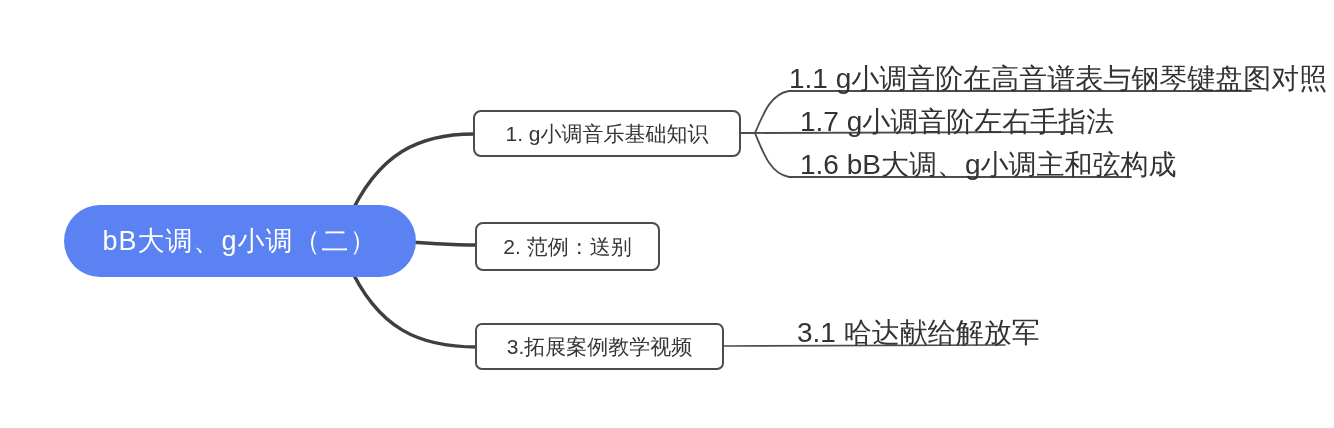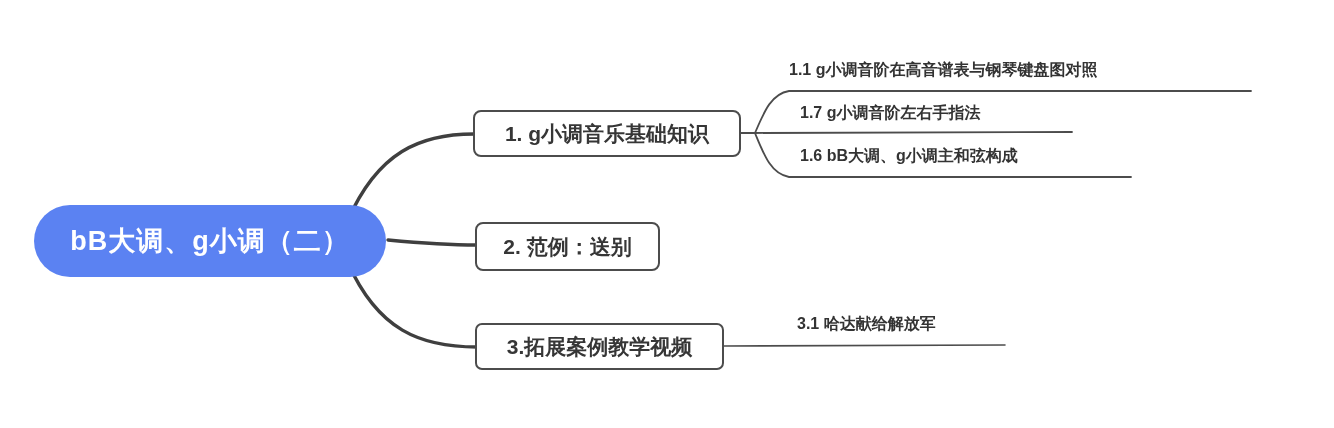--- a/index.html
+++ b/index.html
@@ -4,49 +4,49 @@
 <style>
   html,body{margin:0;padding:0;background:#ffffff;}
   .canvas{
     position:relative;width:1334px;height:428px;background:#ffffff;
     font-family:"Liberation Sans","DejaVu Sans",sans-serif;overflow:hidden;
   }
   .edges{position:absolute;left:0;top:0;width:1334px;height:428px;}
   .node{
     position:absolute;display:flex;align-items:center;justify-content:center;
     box-sizing:border-box;background:#ffffff;border:2.5px solid #4c4c4c;border-radius:8px;
-    font-weight:bold;font-size:21px;color:#363636;white-space:nowrap;cursor:default;
+    font-weight:normal;font-size:21px;color:#363636;white-space:nowrap;cursor:default;
   }
   .root{
     background:#5b82f2;color:#ffffff;border:none;border-radius:38px;
     font-size:27px;letter-spacing:1px;
   }
   .leaf{
-    position:absolute;font-weight:bold;font-size:16px;color:#333333;white-space:nowrap;text-align:right;
+    position:absolute;font-weight:normal;font-size:28px;color:#333333;white-space:nowrap;text-align:right;
   }
 </style>
 </head>
 <body>
 
 <div class="canvas">
 
   <svg class="edges" viewBox="0 0 1334 428" xmlns="http://www.w3.org/2000/svg">
 
     <path d="M 348 220 C 378 152 420 134 474 134" fill="none" stroke-width="3.4" stroke-linecap="round" stroke="#3f3f3f"></path>
     <path d="M 388 240 C 420 243 450 245 477 245" fill="none" stroke-width="3.4" stroke-linecap="round" stroke="#3f3f3f"></path>
     <path d="M 348 263 C 378 330 420 347 477 347" fill="none" stroke-width="3.4" stroke-linecap="round" stroke="#3f3f3f"></path>
 
     <path d="M 741 133 L 755 133 L 1072 132" fill="none" stroke-width="1.8" stroke-linecap="round" stroke="#4c4c4c"></path>
     <path d="M 755 133 C 764 112 771 94 789 91 L 1251 91" fill="none" stroke-width="1.8" stroke-linecap="round" stroke="#4c4c4c"></path>
     <path d="M 755 133 C 764 155 771 174 789 177 L 1131 177" fill="none" stroke-width="1.8" stroke-linecap="round" stroke="#4c4c4c"></path>
 
     <path d="M 724 346 L 1005 345" fill="none" stroke-width="1.6" stroke-linecap="round" stroke="#4c4c4c"></path>
   </svg>
 
-  <div class="node root" style="left:34px;top:205px;width:352px;height:72px;">bB大调、g小调（二）</div>
+  <div class="node root" style="left:64px;top:205px;width:352px;height:72px;">bB大调、g小调（二）</div>
 
   <div class="node" style="left:473px;top:110px;width:268px;height:47px;">1. g小调音乐基础知识</div>
 
   <div class="node" style="left:475px;top:222px;width:185px;height:49px;">2. 范例：送别</div>
 
   <div class="node" style="left:475px;top:323px;width:249px;height:47px;border-radius:7px;">3.拓展案例教学视频</div>
 
   <div class="leaf" style="left:789px;top:60px;">1.1 g小调音阶在高音谱表与钢琴键盘图对照</div>
 
   <div class="leaf" style="left:800px;top:103px;">1.7 g小调音阶左右手指法</div>

